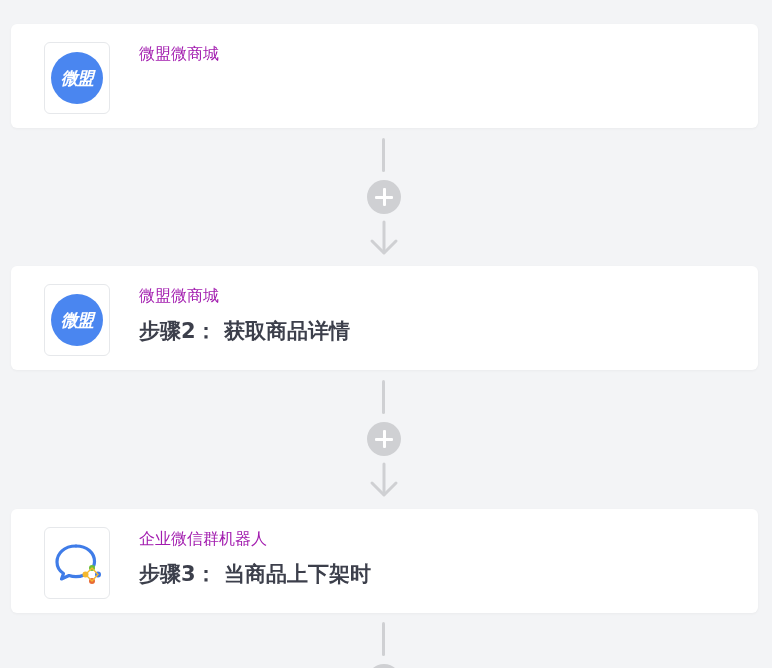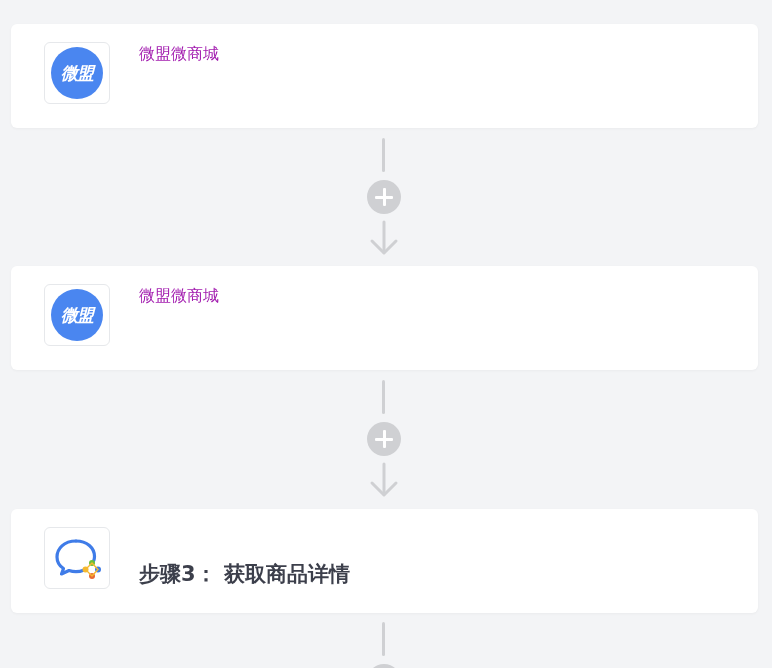--- a/index.html
+++ b/index.html
@@ -23,21 +23,21 @@
       border-radius: 6px;
       box-shadow: 0 1px 3px rgba(0,0,0,0.04);
       box-sizing: border-box;
       cursor: pointer;
     }
     .icon-box {
       position: absolute;
       left: 33px;
       top: 18px;
       width: 66px;
-      height: 62px;
+      height: 72px;
       box-sizing: border-box;
       border: 1px solid #e6e8eb;
       border-radius: 6px;
       background: #ffffff;
       display: flex;
       align-items: center;
       justify-content: center;
     }
     .wm-logo {
       width: 52px;
@@ -166,20 +166,21 @@
     <line x1="16" y1="2" x2="16" y2="32" stroke="#cfd0d3" stroke-width="3" stroke-linecap="round"></line>
     <polyline points="4,21 16,33 28,21" fill="none" stroke="#cfd0d3" stroke-width="3" stroke-linecap="round" stroke-linejoin="round"></polyline>
   </svg>
 </div>
 
 <div class="card" style="top:266px;">
   <div class="icon-box">
     <div class="wm-logo">微盟</div>
   </div>
   <div class="app-name">微盟微商城</div>
+  <div class="step-title">步骤2： 获取商品详情</div>
 </div>
 
 <div class="connector" style="top:370px;">
   <div class="line"></div>
   <div class="plus"></div>
   <svg class="arrow" viewBox="0 0 32 36">
     <line x1="16" y1="2" x2="16" y2="32" stroke="#cfd0d3" stroke-width="3" stroke-linecap="round"></line>
     <polyline points="4,21 16,33 28,21" fill="none" stroke="#cfd0d3" stroke-width="3" stroke-linecap="round" stroke-linejoin="round"></polyline>
   </svg>
 </div>
@@ -189,19 +190,20 @@
     <svg width="50" height="50" viewBox="0 0 50 50">
       <path d="M24 8 C12 8 5 15.5 5 24 C5 29 7.5 33 11.5 35.5 L9.5 41 L17 37.5 C19.3 38.3 21.6 38.7 24 38.7 C27 38.7 29.5 38.1 31.5 37.2" fill="none" stroke="#3f7ce8" stroke-width="3.2" stroke-linecap="round" stroke-linejoin="round"></path>
       <path d="M24 8 C35 8 42.5 15 42.5 23.5 C42.5 25 42.2 26.3 41.8 27.5" fill="none" stroke="#3f7ce8" stroke-width="3.2" stroke-linecap="round"></path>
       <circle cx="40" cy="30" r="3" fill="#6bbf3a"></circle>
       <circle cx="33.5" cy="36.5" r="3" fill="#f5b82e"></circle>
       <circle cx="46" cy="36.5" r="3" fill="#3f7ce8"></circle>
       <circle cx="40" cy="43" r="3" fill="#e86a35"></circle>
       <path d="M40 30 L33.5 36.5 L40 43 L46 36.5 Z" fill="none" stroke="#f5b82e" stroke-width="1.4"></path>
     </svg>
   </div>
-  <div class="step-title">步骤3： 获取商品详情</div>
+  <div class="app-name">企业微信群机器人</div>
+  <div class="step-title">步骤3： 当商品上下架时</div>
 </div>
 
 <div class="connector-last">
   <div class="line"></div>
   <div class="plus-partial"></div>
 </div>
 
 </body></html>

